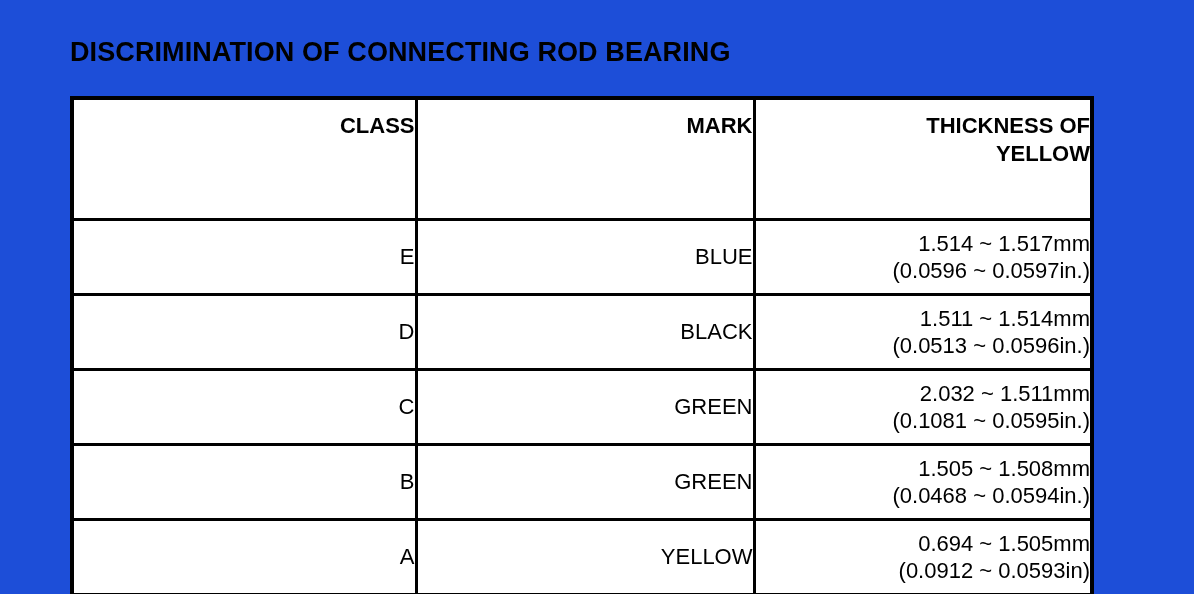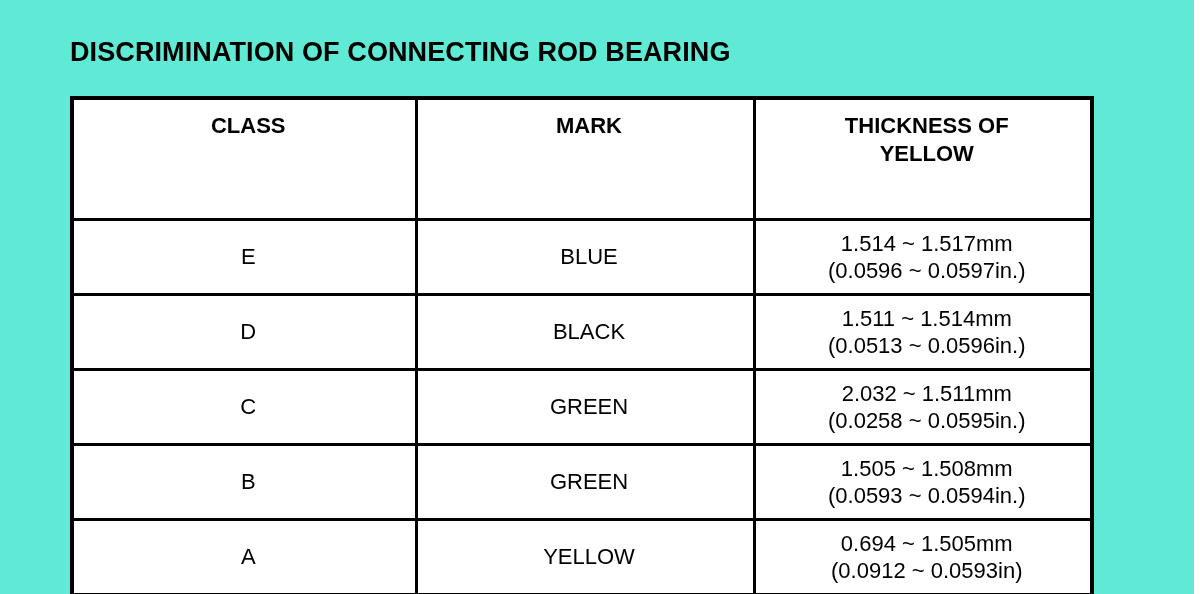--- a/index.html
+++ b/index.html
@@ -12,21 +12,21 @@
     height: 594px;
     font-family: "Liberation Sans", sans-serif;
     color: #000000;
     overflow: hidden;
   }
 
   .page {
     position: relative;
     width: 1194px;
     height: 594px;
-    background: #5eead4;
+    background: #1d4ed8;
   }
 
   .doc-title {
     position: absolute;
     left: 70px;
     top: 38px;
     font-size: 27px;
     font-weight: bold;
     letter-spacing: 0.1px;
     white-space: nowrap;
@@ -44,21 +44,21 @@
   }
 
   .spec-table col.col-class { width: 344px; }
   .spec-table col.col-mark  { width: 338px; }
   .spec-table col.col-thk   { width: 338px; }
 
   .spec-table th,
   .spec-table td {
     border: 3px solid #000000;
     vertical-align: middle;
-    text-align: center;
+    text-align: right;
     padding: 0 0 0 8px;
     background: #ffffff;
   }
 
   .spec-table thead th {
     height: 106px;
     font-size: 22px;
     font-weight: bold;
     line-height: 1.25;
     vertical-align: top;
@@ -125,29 +125,29 @@
         <td>
           <span class="thk-line">1.511 ~ 1.514mm</span>
           <span class="thk-line">(0.0513 ~ 0.0596in.)</span>
         </td>
       </tr>
       <tr>
         <td class="cell-class">C</td>
         <td class="cell-mark">GREEN</td>
         <td>
           <span class="thk-line">2.032 ~ 1.511mm</span>
-          <span class="thk-line">(0.0258 ~ 0.0595in.)</span>
+          <span class="thk-line">(0.1081 ~ 0.0595in.)</span>
         </td>
       </tr>
       <tr>
         <td class="cell-class">B</td>
         <td class="cell-mark">GREEN</td>
         <td>
           <span class="thk-line">1.505 ~ 1.508mm</span>
-          <span class="thk-line">(0.0593 ~ 0.0594in.)</span>
+          <span class="thk-line">(0.0468 ~ 0.0594in.)</span>
         </td>
       </tr>
       <tr>
         <td class="cell-class">A</td>
         <td class="cell-mark">YELLOW</td>
         <td>
           <span class="thk-line">0.694 ~ 1.505mm</span>
           <span class="thk-line">(0.0912 ~ 0.0593in)</span>
         </td>
       </tr>

